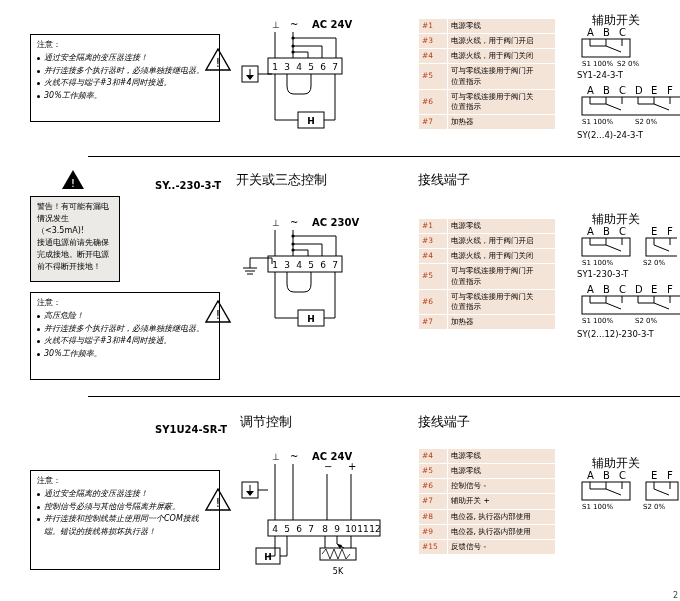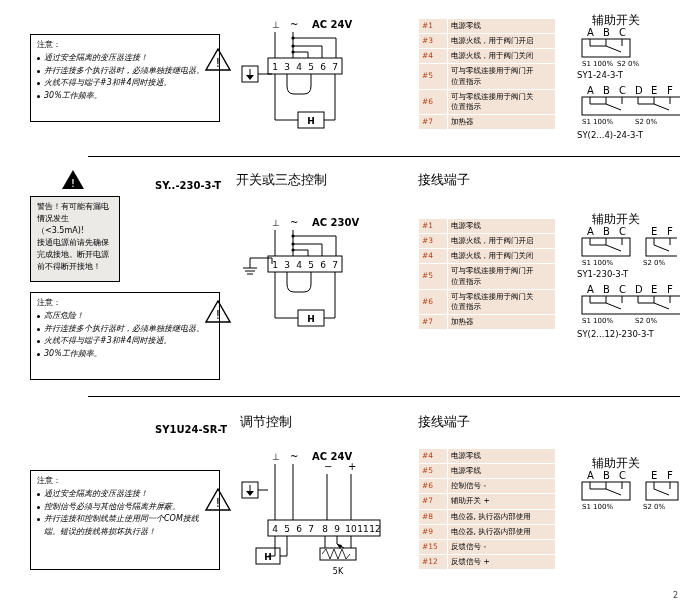--- a/index.html
+++ b/index.html
@@ -429,24 +429,20 @@
         <td>电位器, 执行器内部使用</td>
       </tr>
   <tr>
         <td class="num">#9</td>
         <td>电位器, 执行器内部使用</td>
       </tr>
   <tr>
         <td class="num">#15</td>
         <td>反馈信号 -</td>
       </tr>
-  <tr>
-        <td class="num">#12</td>
-        <td>反馈信号 +</td>
-      </tr>
 </tbody>
   </table>
 
 <div class="aux-title" style="left:592px;top:455px;">辅助开关</div>
 
 <div class="abs" style="left:577px;top:469px;">
   <svg width="110" height="48" viewBox="0 0 110 48">
     <text x="10" y="10" font-size="10" font-family="DejaVu Sans">A</text>
     <text x="26" y="10" font-size="10" font-family="DejaVu Sans">B</text>
     <text x="42" y="10" font-size="10" font-family="DejaVu Sans">C</text>

